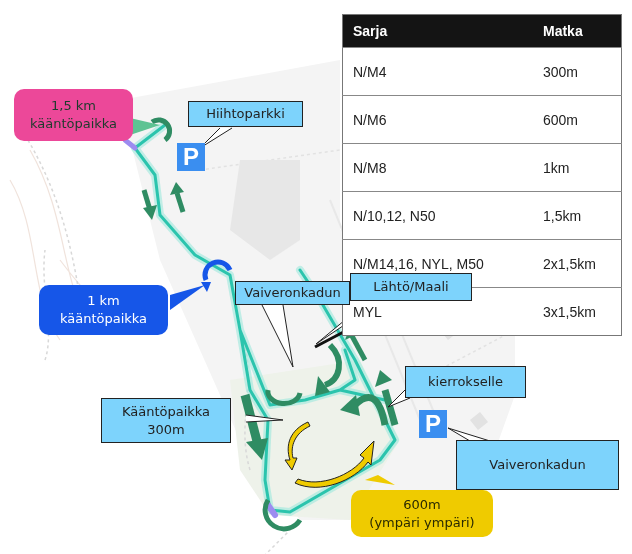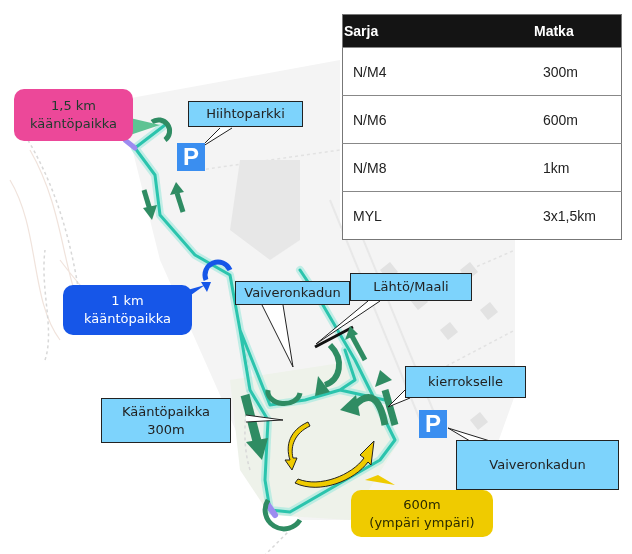--- a/index.html
+++ b/index.html
@@ -5,21 +5,21 @@
     html, body { margin: 0; padding: 0; }
     body { width: 632px; height: 554px; position: relative; overflow: hidden; background: #ffffff; font-family: "DejaVu Sans", sans-serif; }
     #map { position: absolute; left: 0; top: 0; width: 632px; height: 554px; }
     .callout { position: absolute; box-sizing: border-box; text-align: center; font-size: 13px; line-height: 18px; color: #222; display: flex; align-items: center; justify-content: center; flex-direction: column; }
     .callout.white { background: #7dd3fc; border: 1.2px solid #222; border-radius: 0; }
     .callout.green { background: #ec4899; color: #1d3b2c; border-radius: 10px; }
     .callout.blue { background: #1656e8; color: #fff; border-radius: 10px; }
     .callout.yellow { background: #efcb00; color: #2a2a00; border-radius: 10px; }
     .parking { position: absolute; width: 28px; height: 28px; background: #3a8ef0; color: #fff; font-weight: bold; font-size: 24px; line-height: 28px; text-align: center; font-family: "Liberation Sans", sans-serif; }
     table#series-table { position: absolute; left: 342px; top: 14px; width: 280px; border-collapse: collapse; background: #fff; border: 1px solid #777; font-family: "Liberation Sans", sans-serif; font-size: 14px; color: #222; }
-    table#series-table th { background: #141414; color: #fff; text-align: left; font-weight: bold; height: 32px; padding: 0 1px; }
+    table#series-table th { background: #141414; color: #fff; text-align: left; font-weight: bold; height: 32px; padding: 0 10px; }
     table#series-table td { height: 31px; padding: 8px 10px; border-top: 1px solid #888; }
     table#series-table th:first-child, table#series-table td:first-child { width: 170px; }
   </style>
 </head>
 <body>
 
 <svg id="map" viewBox="0 0 632 554" xmlns="http://www.w3.org/2000/svg">
 
   <g>
     <rect x="0" y="0" width="632" height="554" fill="#ffffff"></rect>
@@ -112,38 +112,46 @@
       </tr>
     <tr>
         <td>N/M6</td>
         <td>600m</td>
       </tr>
     <tr>
         <td>N/M8</td>
         <td>1km</td>
       </tr>
     <tr>
+        <td>N/10,12, N50</td>
+        <td>1,5km</td>
+      </tr>
+    <tr>
+        <td>N/M14,16, NYL, M50</td>
+        <td>2x1,5km</td>
+      </tr>
+    <tr>
         <td>MYL</td>
         <td>3x1,5km</td>
       </tr>
   </tbody>
 </table>
 
 <div class="callout green" style="left:14px; top:89px; width:119px; height:52px;">
   <span>1,5 km</span>
   <span>kääntöpaikka</span>
 </div>
 
 <div class="callout white" style="left:188px; top:101px; width:115px; height:26px;">
   <span>Hiihtoparkki</span>
 </div>
 
 <div class="parking" style="left:177px; top:143px;">P</div>
 
-<div class="callout blue" style="left:63px; top:285px; width:129px; height:50px;">
+<div class="callout blue" style="left:39px; top:285px; width:129px; height:50px;">
   <span>1 km</span>
   <span>kääntöpaikka</span>
 </div>
 
 <div class="callout white" style="left:235px; top:281px; width:115px; height:24px;">
   <span>Vaiveronkadun</span>
 </div>
 
 <div class="callout white" style="left:350px; top:273px; width:122px; height:28px;align-items:center;">
   <span>Lähtö/Maali</span>

